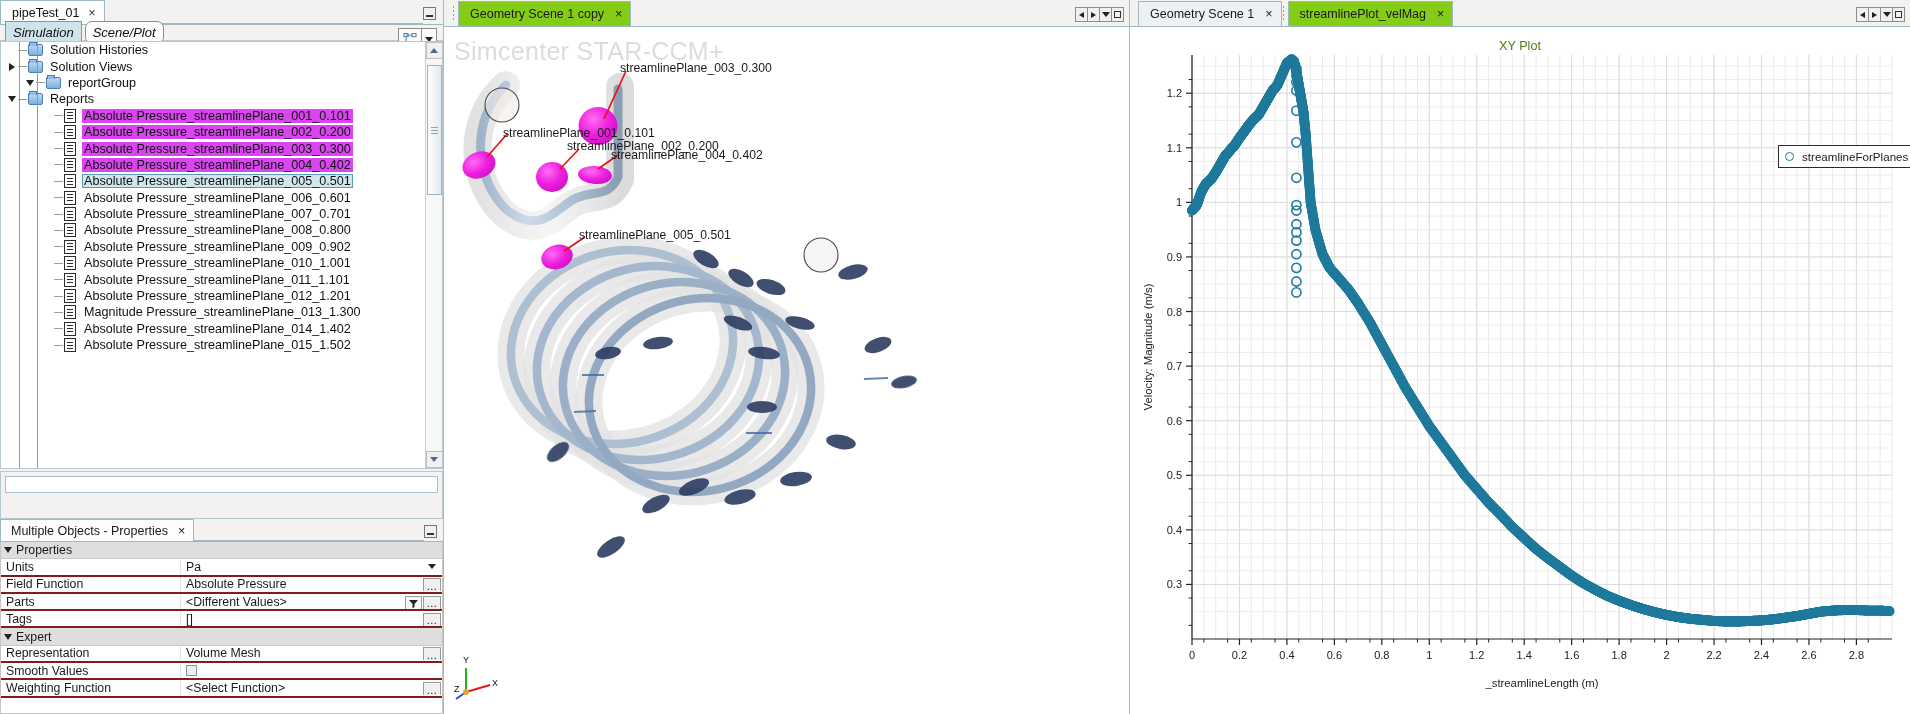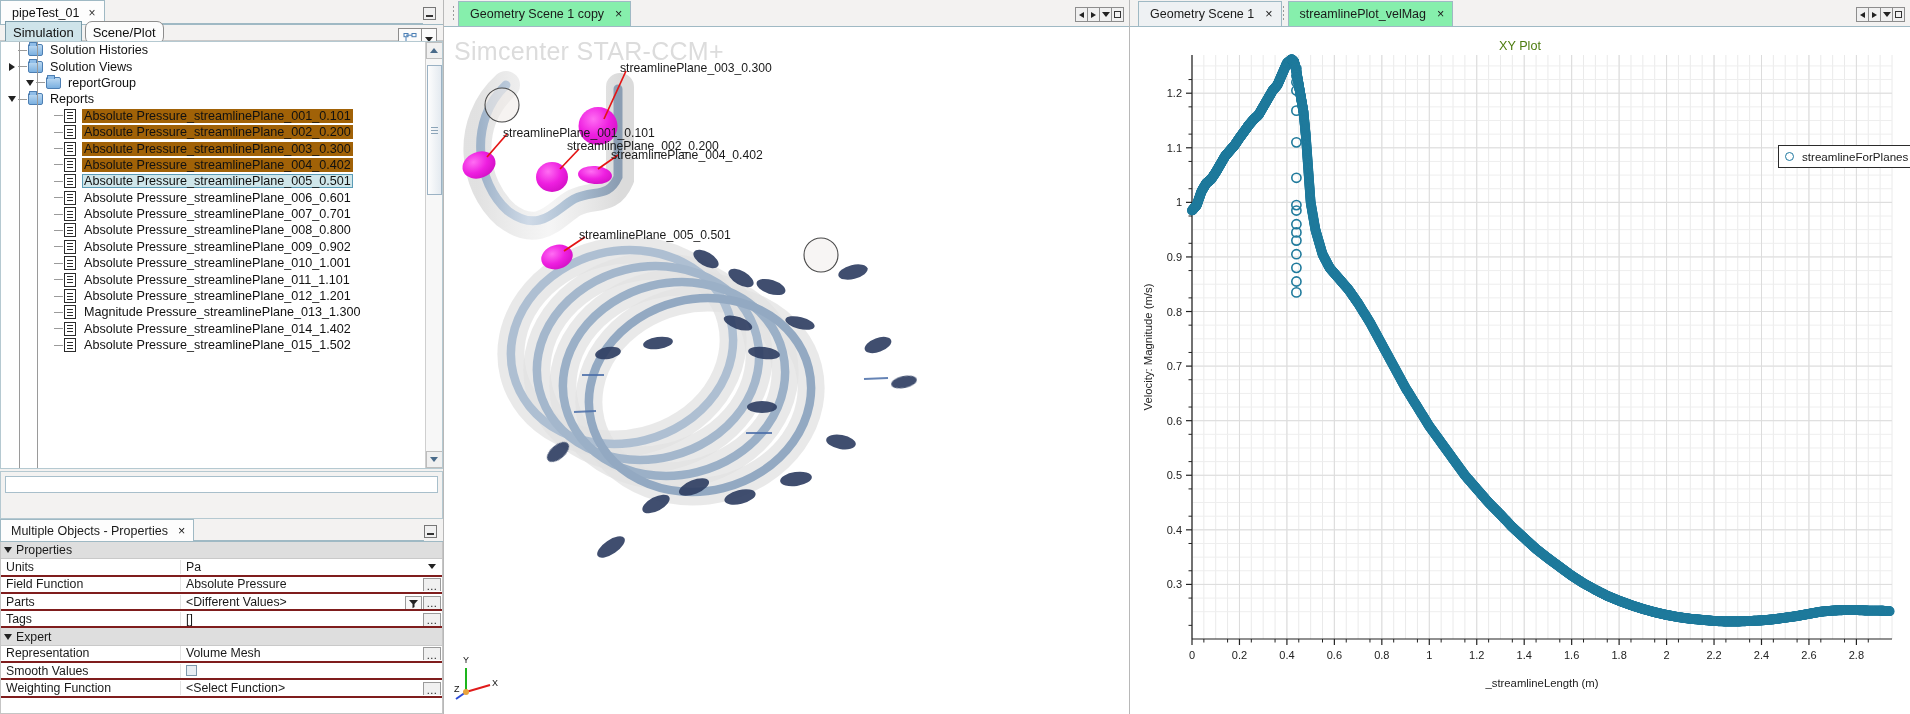--- a/index.html
+++ b/index.html
@@ -41,20 +41,21 @@
     border: 1px solid #767676; background: #f0f0f0;
     display: flex; align-items: flex-end; justify-content: center;
   }
   .minbtn i { display:block; width: 7px; height: 2px; background: #333; margin-bottom: 2px; }
 
   .toolrow {
     height: 16px; display: flex; align-items: center;
     padding: 2px 2px 2px 5px; background: #f3f2f1;
     border-bottom: 1px solid #c8c8c8;
     position: relative;
+    font-style: italic;
   }
   .segbtn {
     height: 23px; padding: 0 7px;
     display: flex; align-items: center;
     border: 1px solid #7a9aa8; background: #cfe4ea;
     font-size: 13px; color: #111;
   }
   .segbtn.off { background: #fcfcfc; border-color: #8d8d8d; border-radius: 7px; }
   .tool-right { position: absolute; right: 6px; top: 3px; display: flex; }
   .treeicon-btn {
@@ -98,21 +99,21 @@
     background: #ffffff; border: 1.2px solid #2b2b2b; position: relative;
   }
   .rep-ic::after {
     content: ""; position: absolute; left: 2px; top: 2.5px; right: 2px; height: 8px;
     background:
       linear-gradient(#2b2b2b,#2b2b2b) 0 0/100% 1.2px no-repeat,
       linear-gradient(#2b2b2b,#2b2b2b) 0 3px/100% 1.2px no-repeat,
       linear-gradient(#2b2b2b,#2b2b2b) 0 6px/100% 1.2px no-repeat;
   }
   .tree-label { color: #111; padding: 0 2px; }
-  .tree-row.sel .tree-label { background: #a16207; }
+  .tree-row.sel .tree-label { background: #d946ef; }
   .tree-row.sel-focus .tree-label { background: #cfe6ea; box-shadow: inset 0 0 0 1px #5a9bb5; }
   .vline { position: absolute; width: 1px; background: #9a9a9a; top: 0; bottom: 0; }
 
   .vscroll {
     position: absolute; right: 0; top: 0; bottom: 0; width: 17px;
     background: #f0f0f0; border-left: 1px solid #cfcfcf;
     display: flex; flex-direction: column; align-items: center;
   }
   .vs-arrow {
     width: 17px; height: 17px; background: #f0f0f0; border: 1px solid #bdbdbd;
@@ -178,21 +179,21 @@
   .center-panel {
     width: 686px; height: 714px; background: #f3f2f1;
     display: flex; flex-direction: column; border-right: 1px solid #b8b8b8;
   }
   .scene-tabstrip {
     height: 27px; background: #f3f2f1; display: flex; align-items: flex-end;
     border-bottom: 1px solid #9fb9c4; padding-left: 8px; position: relative;
   }
   .scene-tab {
     height: 25px; padding: 0 8px 0 11px; display: flex; align-items: center; gap: 11px;
-    background: #86efac; border: 1px solid #9fb9c4; border-bottom: none; font-size: 12.5px;
+    background: #84cc16; border: 1px solid #9fb9c4; border-bottom: none; font-size: 12.5px;
   }
   .tab-grip { width: 4px; height: 16px; margin-right: 2px; align-self: center;
     background: radial-gradient(circle, #9a9a9a 40%, transparent 41%) 0 0/3px 4px; }
   .navbtns { position: absolute; right: 5px; bottom: 4px; display: flex; gap: 0; }
   .navbtn {
     width: 13px; height: 15px; border: 1px solid #8d8d8d; background: #f0f0f0;
     display: flex; align-items: center; justify-content: center; margin-left: -1px;
   }
   .navbtn .l { width:0;height:0;border-top:3.5px solid transparent;border-bottom:3.5px solid transparent;border-right:5px solid #222; }
   .navbtn .r { width:0;height:0;border-top:3.5px solid transparent;border-bottom:3.5px solid transparent;border-left:5px solid #222; }

